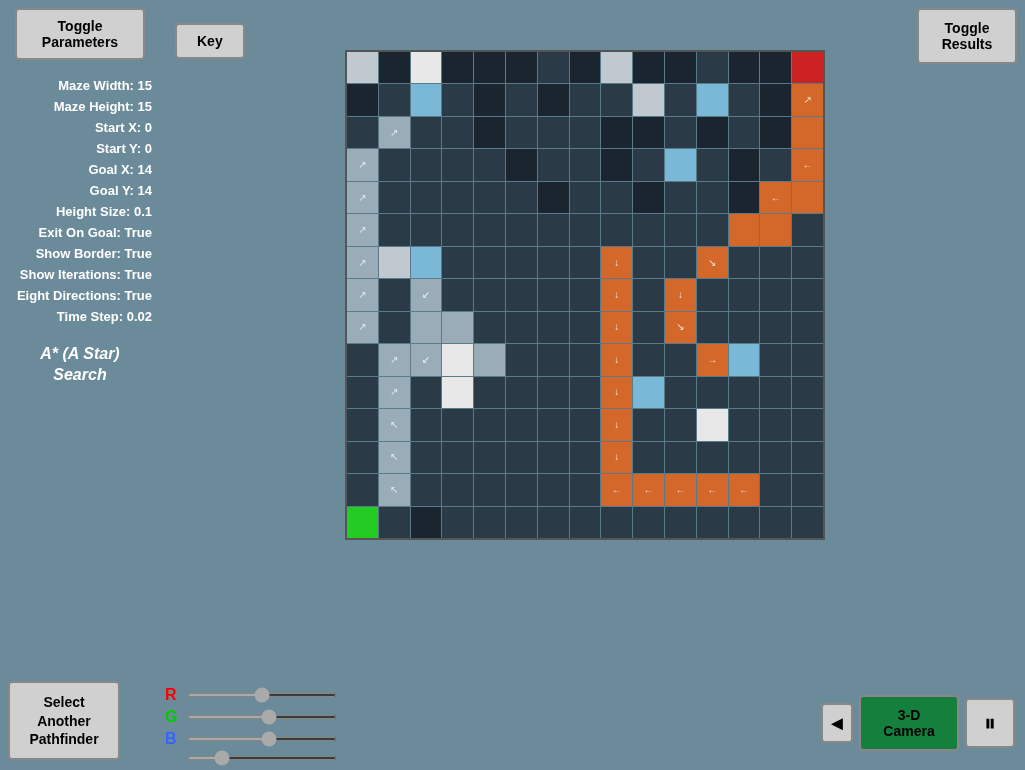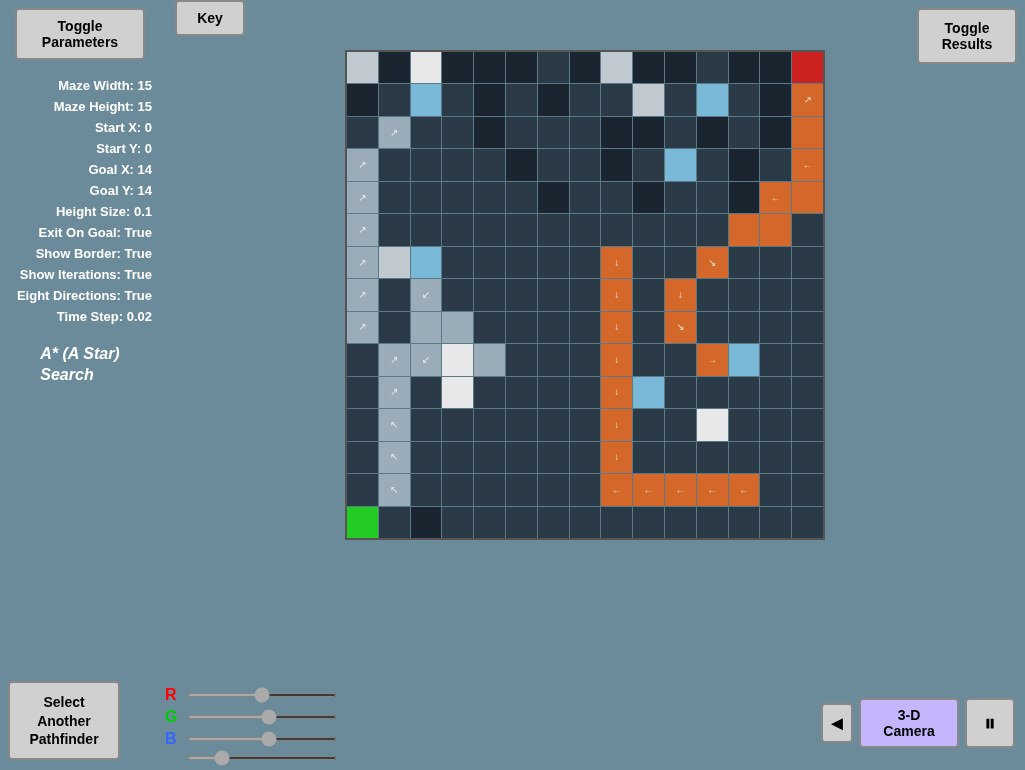--- a/index.html
+++ b/index.html
@@ -43,21 +43,21 @@
       font-size: 13px;
       color: #fff;
       font-weight: bold;
     }
     .param-list div {
       margin: 6px 0;
       text-align: right;
     }
 
     #algorithm-name {
-      text-align: left;
+      text-align: center;
       font-size: 16px;
       font-weight: bold;
       font-style: italic;
       color: #fff;
       margin: 10px 4px;
       line-height: 1.3;
     }
 
     #select-pathfinder-btn {
       position: absolute;
@@ -87,30 +87,30 @@
       border-radius: 4px;
       font-size: 14px;
       font-weight: bold;
       text-align: center;
       cursor: pointer;
     }
 
     
     #key-btn {
       position: absolute;
-      top: 0;
+      top: 23px;
       left: 175px;
       width: 70px;
-      padding: 8px 4px;
+      padding: 8px 20px;
       background: #d0d0d0;
       border: 2px solid #888;
       border-radius: 4px;
       font-size: 14px;
       font-weight: bold;
-      text-align: center;
+      text-align: left;
       cursor: pointer;
     }
 
     
     #maze-container {
       position: absolute;
       top: 50px;
       left: 345px;
       width: 480px;
       height: 490px;
@@ -217,22 +217,22 @@
       border-radius: 4px;
       font-size: 20px;
       display: flex;
       align-items: center;
       justify-content: center;
       cursor: pointer;
     }
 
     #camera-btn {
       width: 100px;
-      height: 50px;
-      background: #c4b5fd;
+      height: 56px;
+      background: #15803d;
       border: 2px solid #888;
       border-radius: 4px;
       font-size: 14px;
       font-weight: bold;
       text-align: center;
       cursor: pointer;
       display: flex;
       align-items: center;
       justify-content: center;
     }

